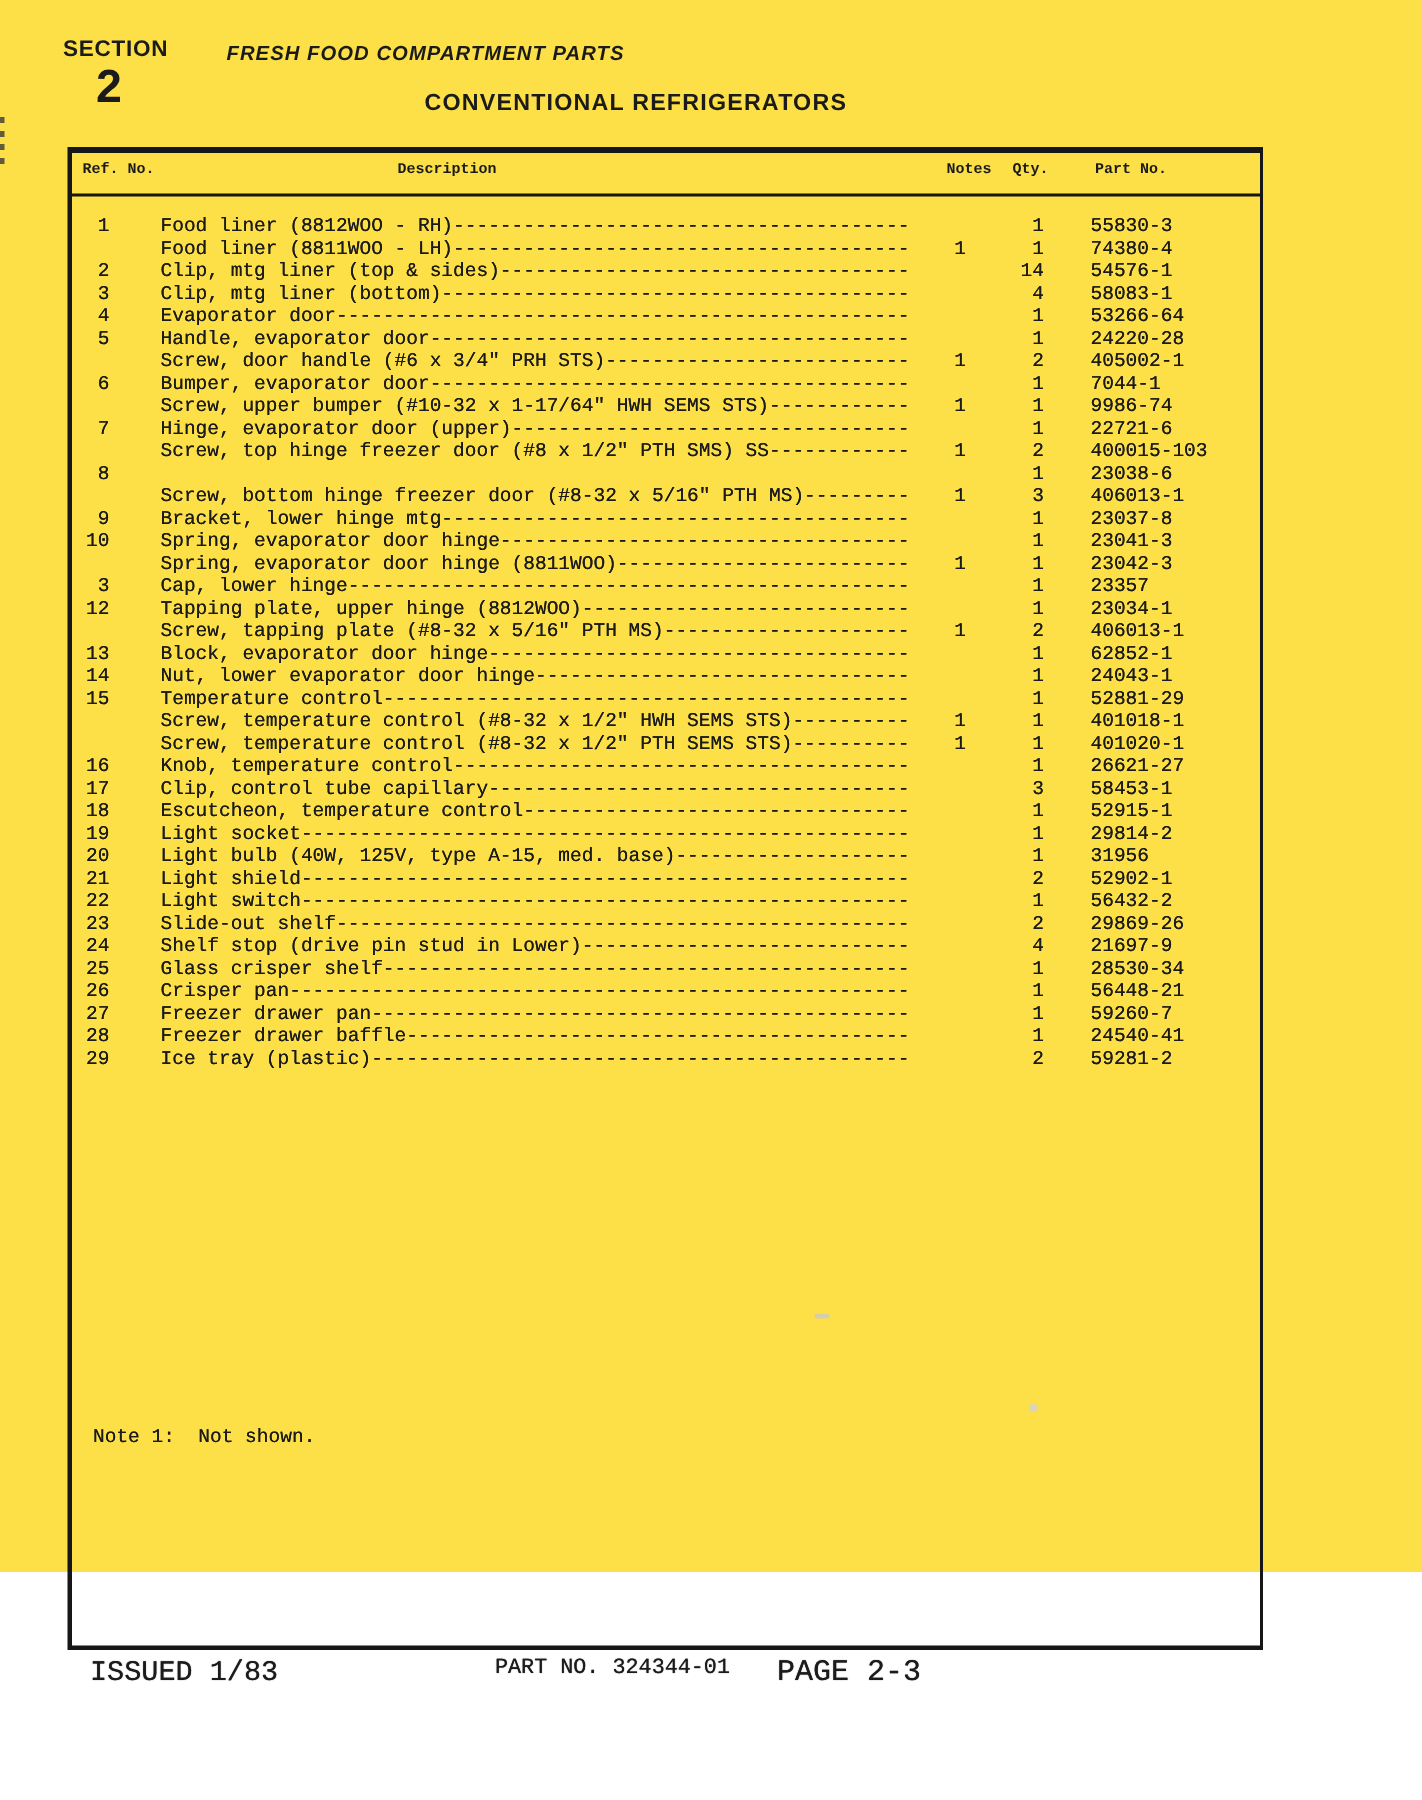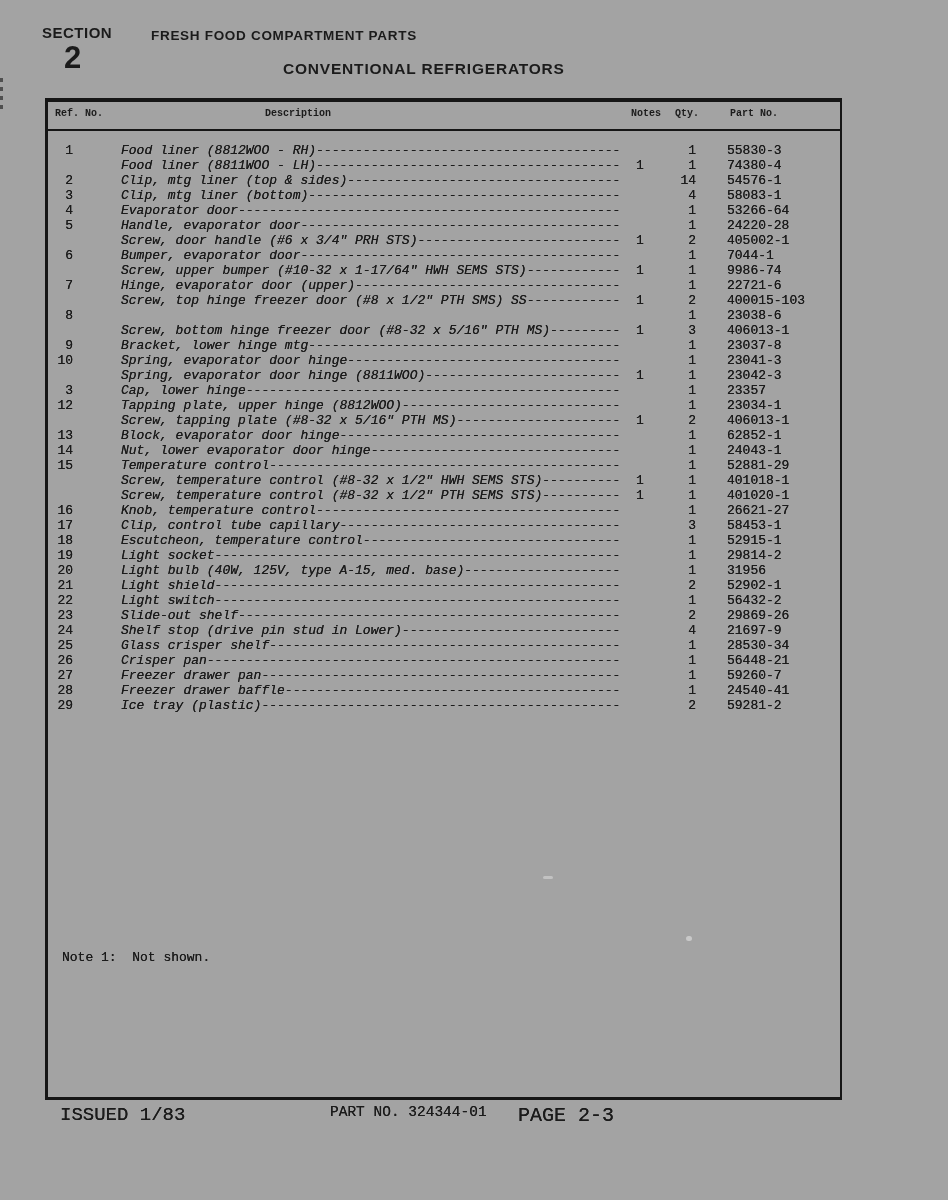--- a/index.html
+++ b/index.html
@@ -1,25 +1,25 @@
 <!DOCTYPE html>
 <html><head>
 <meta charset="utf-8">
 <style>
   html,body{margin:0;padding:0;}
   body{width:948px;height:1200px;background:#ffffff;overflow:hidden;}
-  .page{position:relative;width:948px;height:1200px;background:#a3a3a3;color:#1b1b1b;}
+  .page{position:relative;width:948px;height:1048px;background:#fde047;color:#1b1b1b;}
   .sans{font-family:"Liberation Sans","DejaVu Sans",sans-serif;}
   .mono{font-family:"Liberation Mono","DejaVu Sans Mono",monospace;}
   .abs{position:absolute;white-space:pre;}
 
   
   .section-label{left:42px;top:24px;font-size:15px;font-weight:bold;letter-spacing:.5px;}
   .section-number{left:64px;top:40px;font-size:31px;font-weight:bold;}
-  .subtitle{left:151px;top:28px;font-size:13.5px;font-weight:bold;letter-spacing:.7px;}
+  .subtitle{left:151px;top:28px;font-size:13.5px;font-weight:bold;letter-spacing:.7px;font-style:italic;}
   .main-title{left:283px;top:60px;font-size:15.5px;font-weight:bold;letter-spacing:.8px;}
 
   
   .tablebox{position:absolute;left:45px;top:98px;width:797px;height:1002px;
     border-top:4px solid #161616;border-bottom:3px solid #161616;
     border-left:3px solid #161616;border-right:2px solid #161616;box-sizing:border-box;}
   .hsep{position:absolute;left:0;right:0;top:27px;height:2px;background:#161616;}
   .hlabel{position:absolute;top:6px;font-size:10px;font-weight:bold;
     font-family:"Liberation Mono","DejaVu Sans Mono",monospace;white-space:pre;}
   .h-ref{left:7px;}
@@ -28,21 +28,21 @@
   .h-qty{left:618px;width:42px;text-align:center;}
   .h-part{left:682px;}
 
   
   .rows{position:absolute;left:45px;top:143px;width:797px;
     font-family:"Liberation Mono","DejaVu Sans Mono",monospace;font-size:13px;
     text-shadow:0 0 .4px #1b1b1b;}
   .row{position:relative;height:15px;}
   .c{position:absolute;top:0;white-space:pre;}
   .c-ref{left:2px;width:26px;text-align:right;}
-  .c-desc{left:76px;font-style:italic;}
+  .c-desc{left:62px;}
   .c-notes{left:585px;width:20px;text-align:center;}
   .c-qty{left:621px;width:30px;text-align:right;}
   .c-part{left:682px;}
 
   .note-line{left:62px;top:950px;font-size:13px;text-shadow:0 0 .4px #1b1b1b;text-align:right;}
 
   .footer-issued{left:60px;top:1104px;font-size:19px;text-shadow:0 0 .6px #1b1b1b;}
   .footer-part{left:330px;top:1104px;font-size:14.5px;text-shadow:0 0 .6px #1b1b1b;}
   .footer-page{left:518px;top:1104px;font-size:20px;text-shadow:0 0 .6px #1b1b1b;}
 

